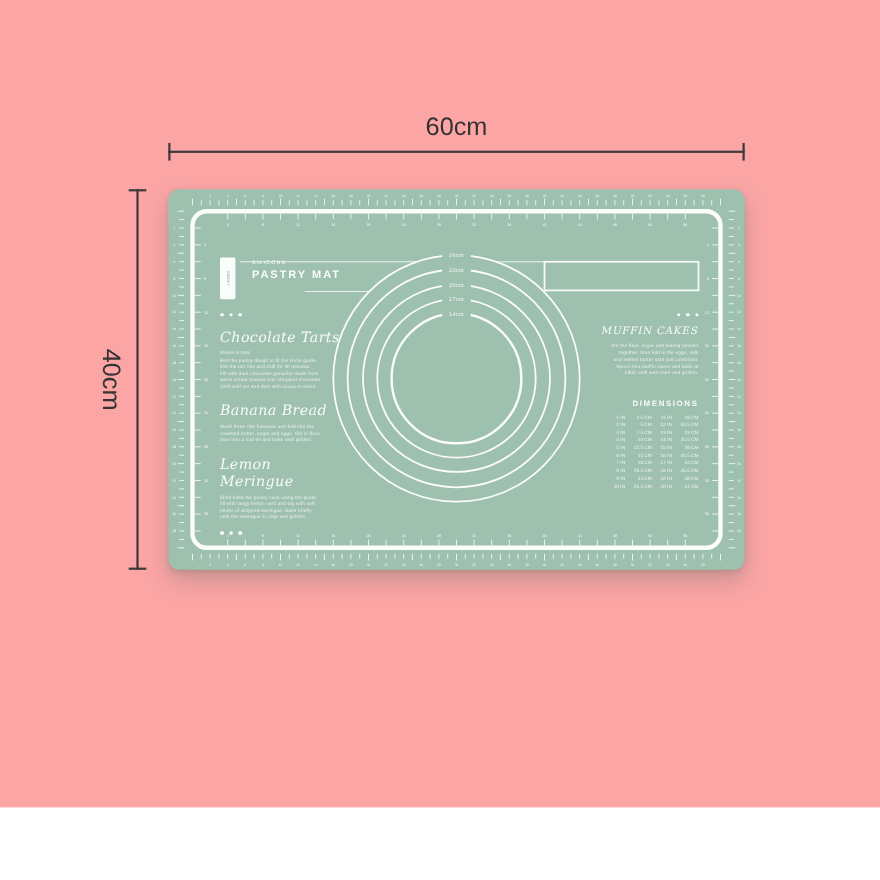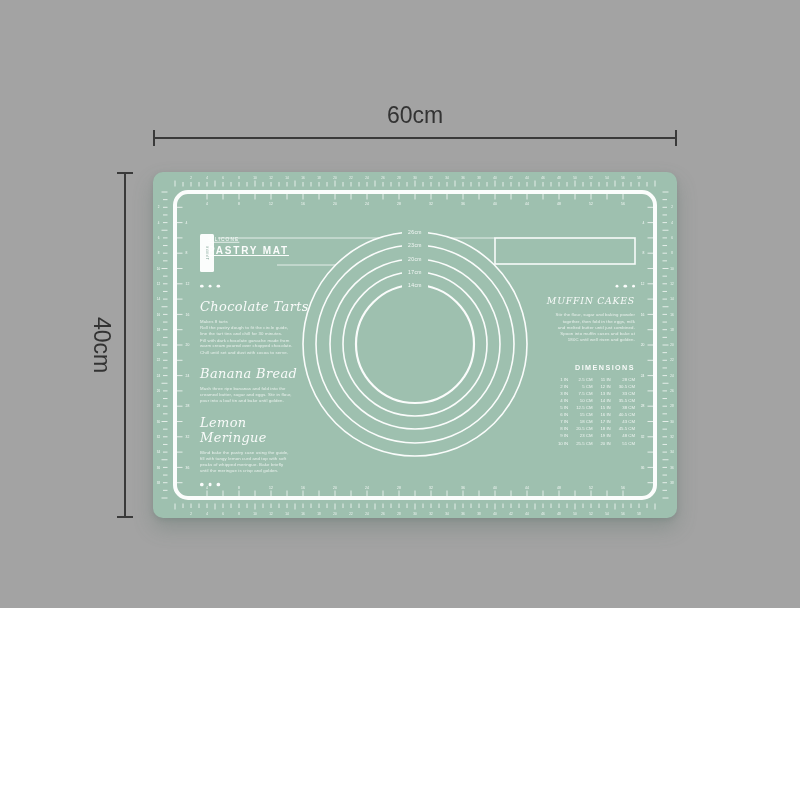--- a/index.html
+++ b/index.html
@@ -1,17 +1,17 @@
 <!DOCTYPE html>
 <html><head>
 <meta charset="utf-8">
 <style>
   html,body{margin:0;padding:0;}
   body{width:800px;height:800px;background:#ffffff;}
-  .stage{position:relative;width:800px;height:608px;background:#a3a3a3;overflow:hidden;
+  .stage{position:relative;width:800px;height:734px;background:#fca5a5;overflow:hidden;
          font-family:"Liberation Sans",sans-serif;}
 
   
   .dim-top-label{position:absolute;left:153px;top:102px;width:524px;text-align:center;
                  font-size:23px;color:#333;}
   .dim-top-line{position:absolute;left:153px;top:137px;width:524px;height:2px;background:#3a3a3a;}
   .dim-top-line::before,.dim-top-line::after{content:"";position:absolute;top:-7px;width:2px;height:16px;background:#3a3a3a;}
   .dim-top-line::before{left:0;}
   .dim-top-line::after{right:0;}
   .dim-left-line{position:absolute;left:124px;top:172px;width:2px;height:346px;background:#3a3a3a;}
@@ -26,21 +26,21 @@
   .mat{position:absolute;left:153px;top:172px;width:524px;height:346px;background:#9ec0af;
        border-radius:10px;box-shadow:0 10px 20px rgba(80,105,95,.30),0 2px 5px rgba(80,105,95,.18);}
   .mat svg{position:absolute;left:0;top:0;}
   svg text{font-family:"Liberation Sans",sans-serif;fill:rgba(255,255,255,.92);}
   svg line{stroke:rgba(255,255,255,.9);stroke-width:.8;}
 
   
   .logo-tab{position:absolute;left:47px;top:62px;width:14px;height:38px;background:rgba(255,255,255,.96);
             border-radius:1.5px;display:flex;align-items:center;justify-content:center;}
   .logo-tab span{writing-mode:vertical-rl;font-size:6px;transform:scale(.55);letter-spacing:1px;color:#7fa494;}
-  .logo-text{position:absolute;left:55px;top:65px;color:rgba(255,255,255,.95);text-decoration:underline;}
+  .logo-text{position:absolute;left:76px;top:65px;color:rgba(255,255,255,.95);}
   .logo-sub{font-size:6px;transform:scale(.8);transform-origin:0 0;letter-spacing:1.4px;}
   .logo-title{font-size:10px;font-weight:bold;letter-spacing:1.8px;margin-top:2px;}
 
   .col{position:absolute;top:112px;color:rgba(255,255,255,.93);}
   .left-col{left:47px;width:160px;transform:scale(.72);transform-origin:0 0;}
   .right-col{left:282px;width:200px;transform:scale(.72);transform-origin:100% 0;text-align:right;}
   .dots{display:flex;gap:7px;height:6px;align-items:center;}
   .right-col .dots{justify-content:flex-end;}
   .dot{width:4.5px;height:4.5px;border-radius:50%;background:rgba(255,255,255,.95);}
   .left-col .dots.bottom{margin-top:12px;}

